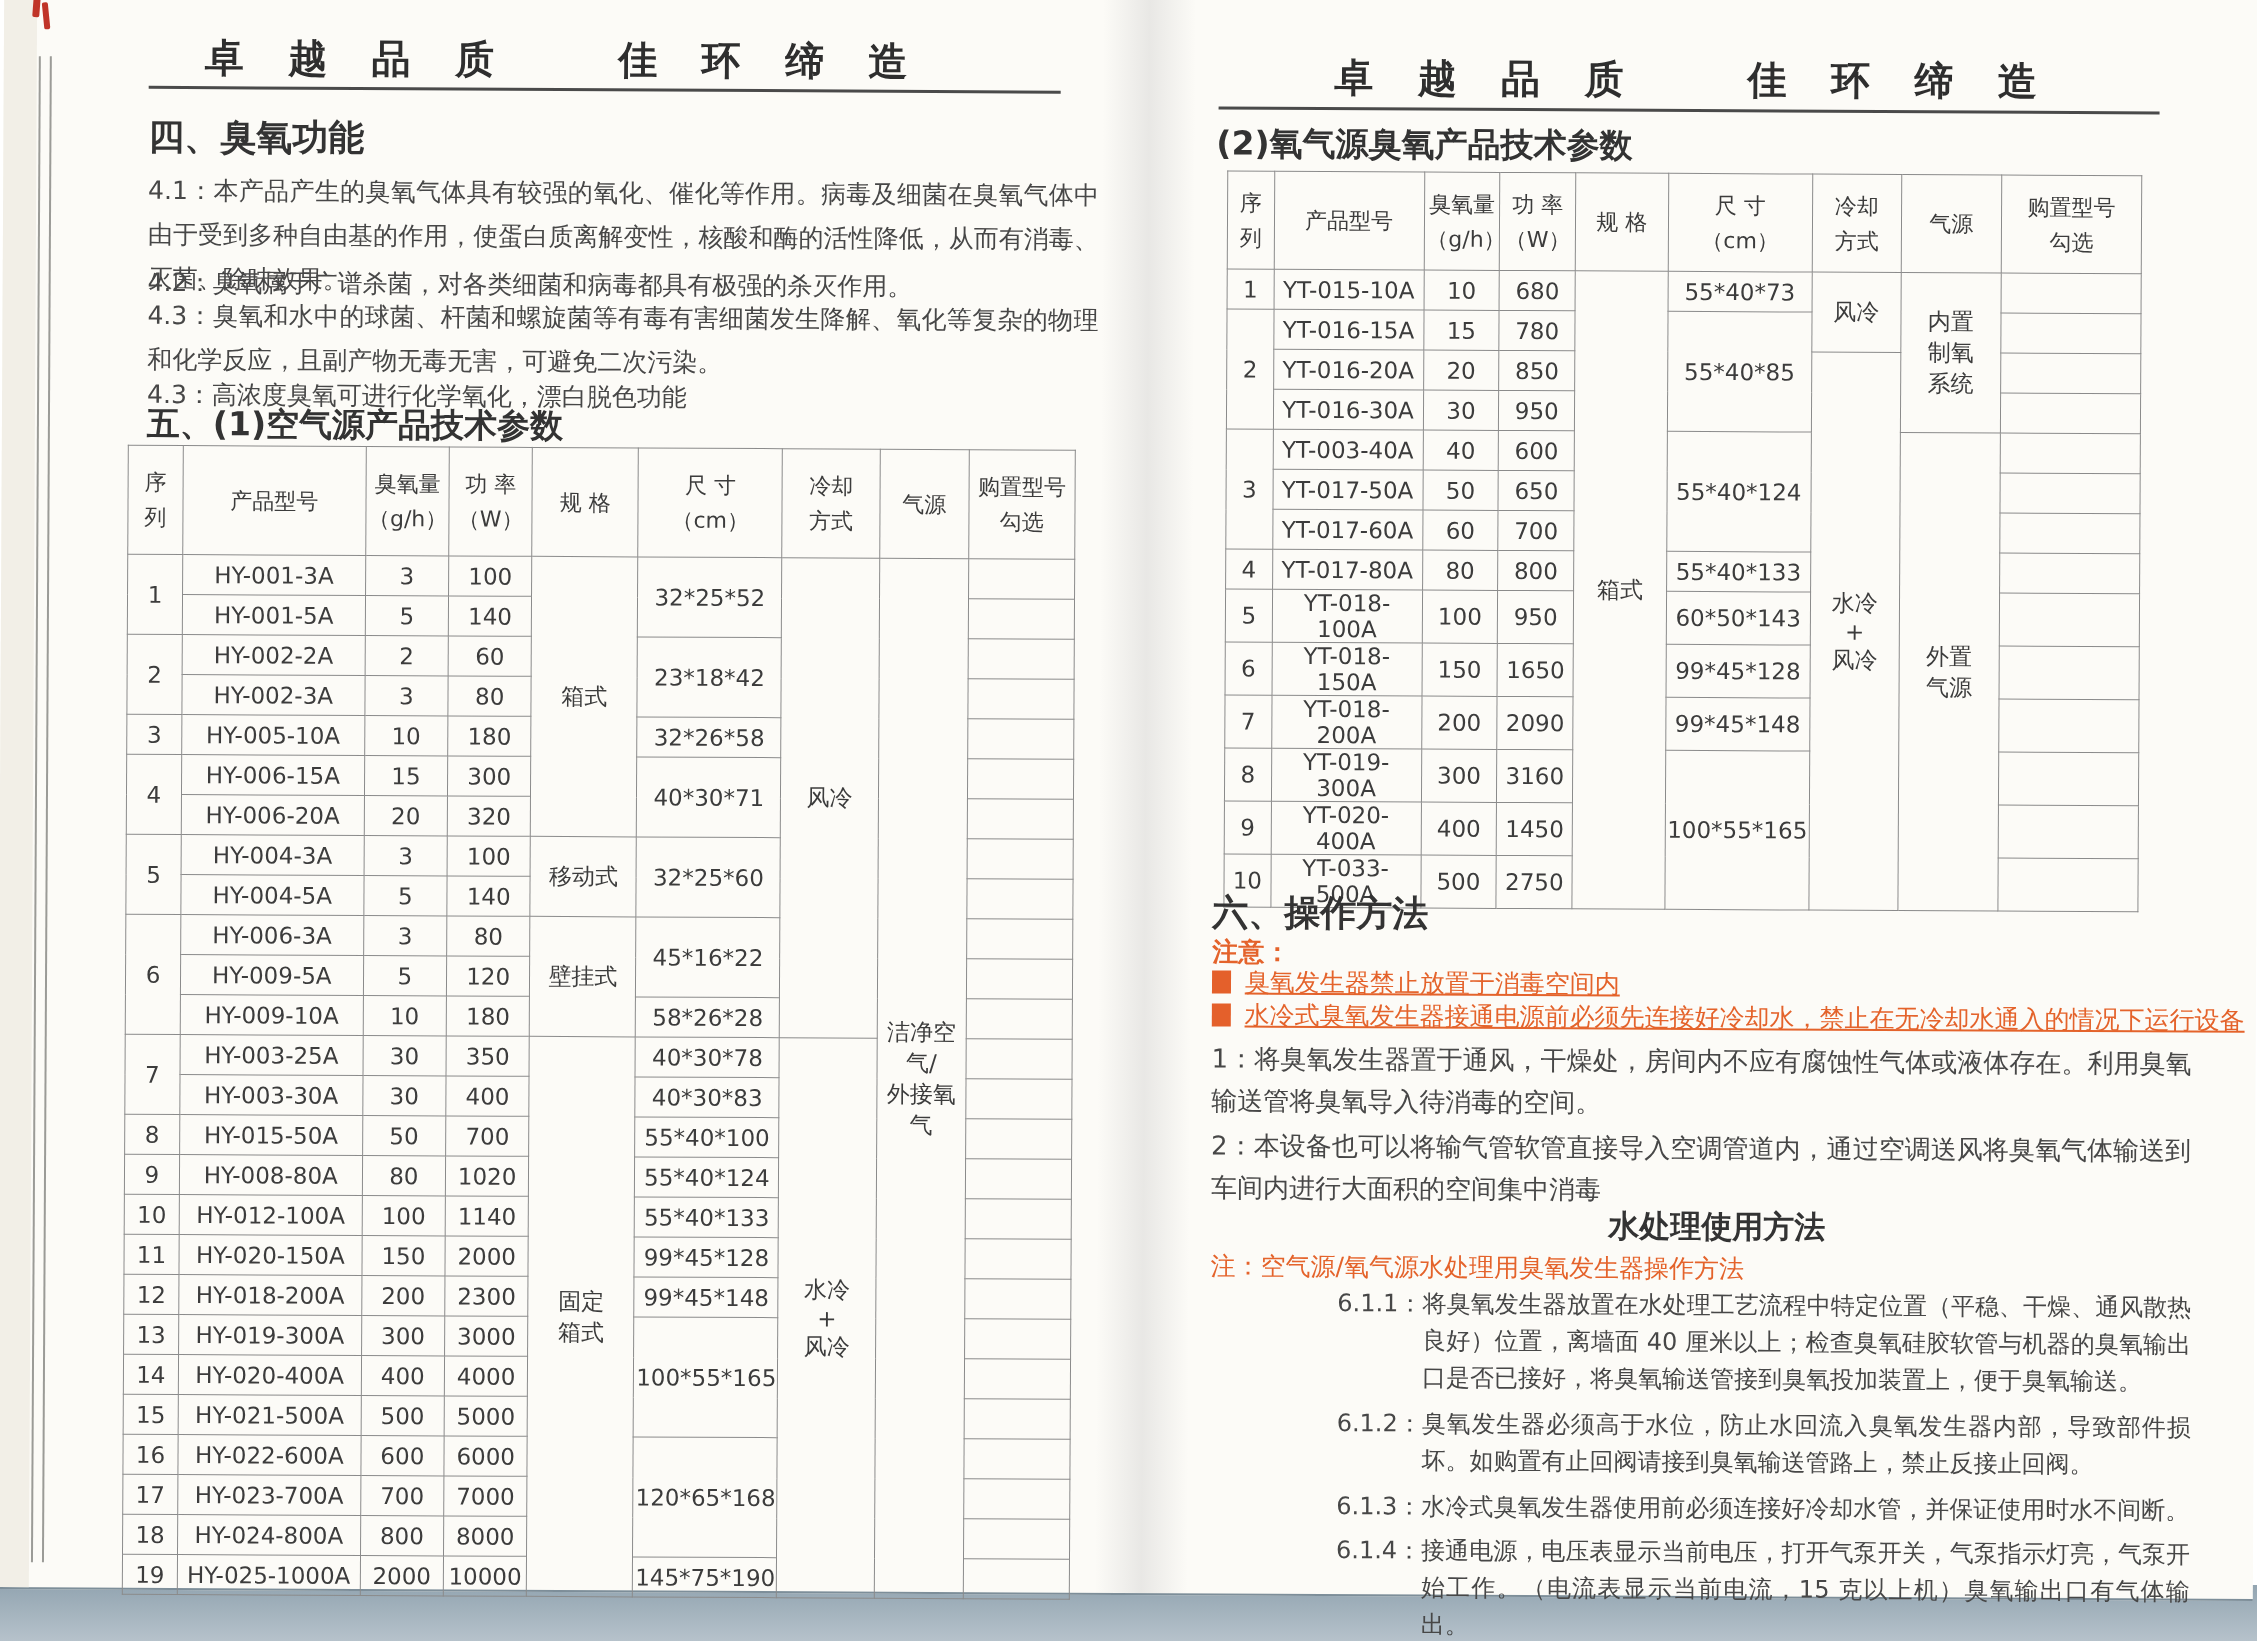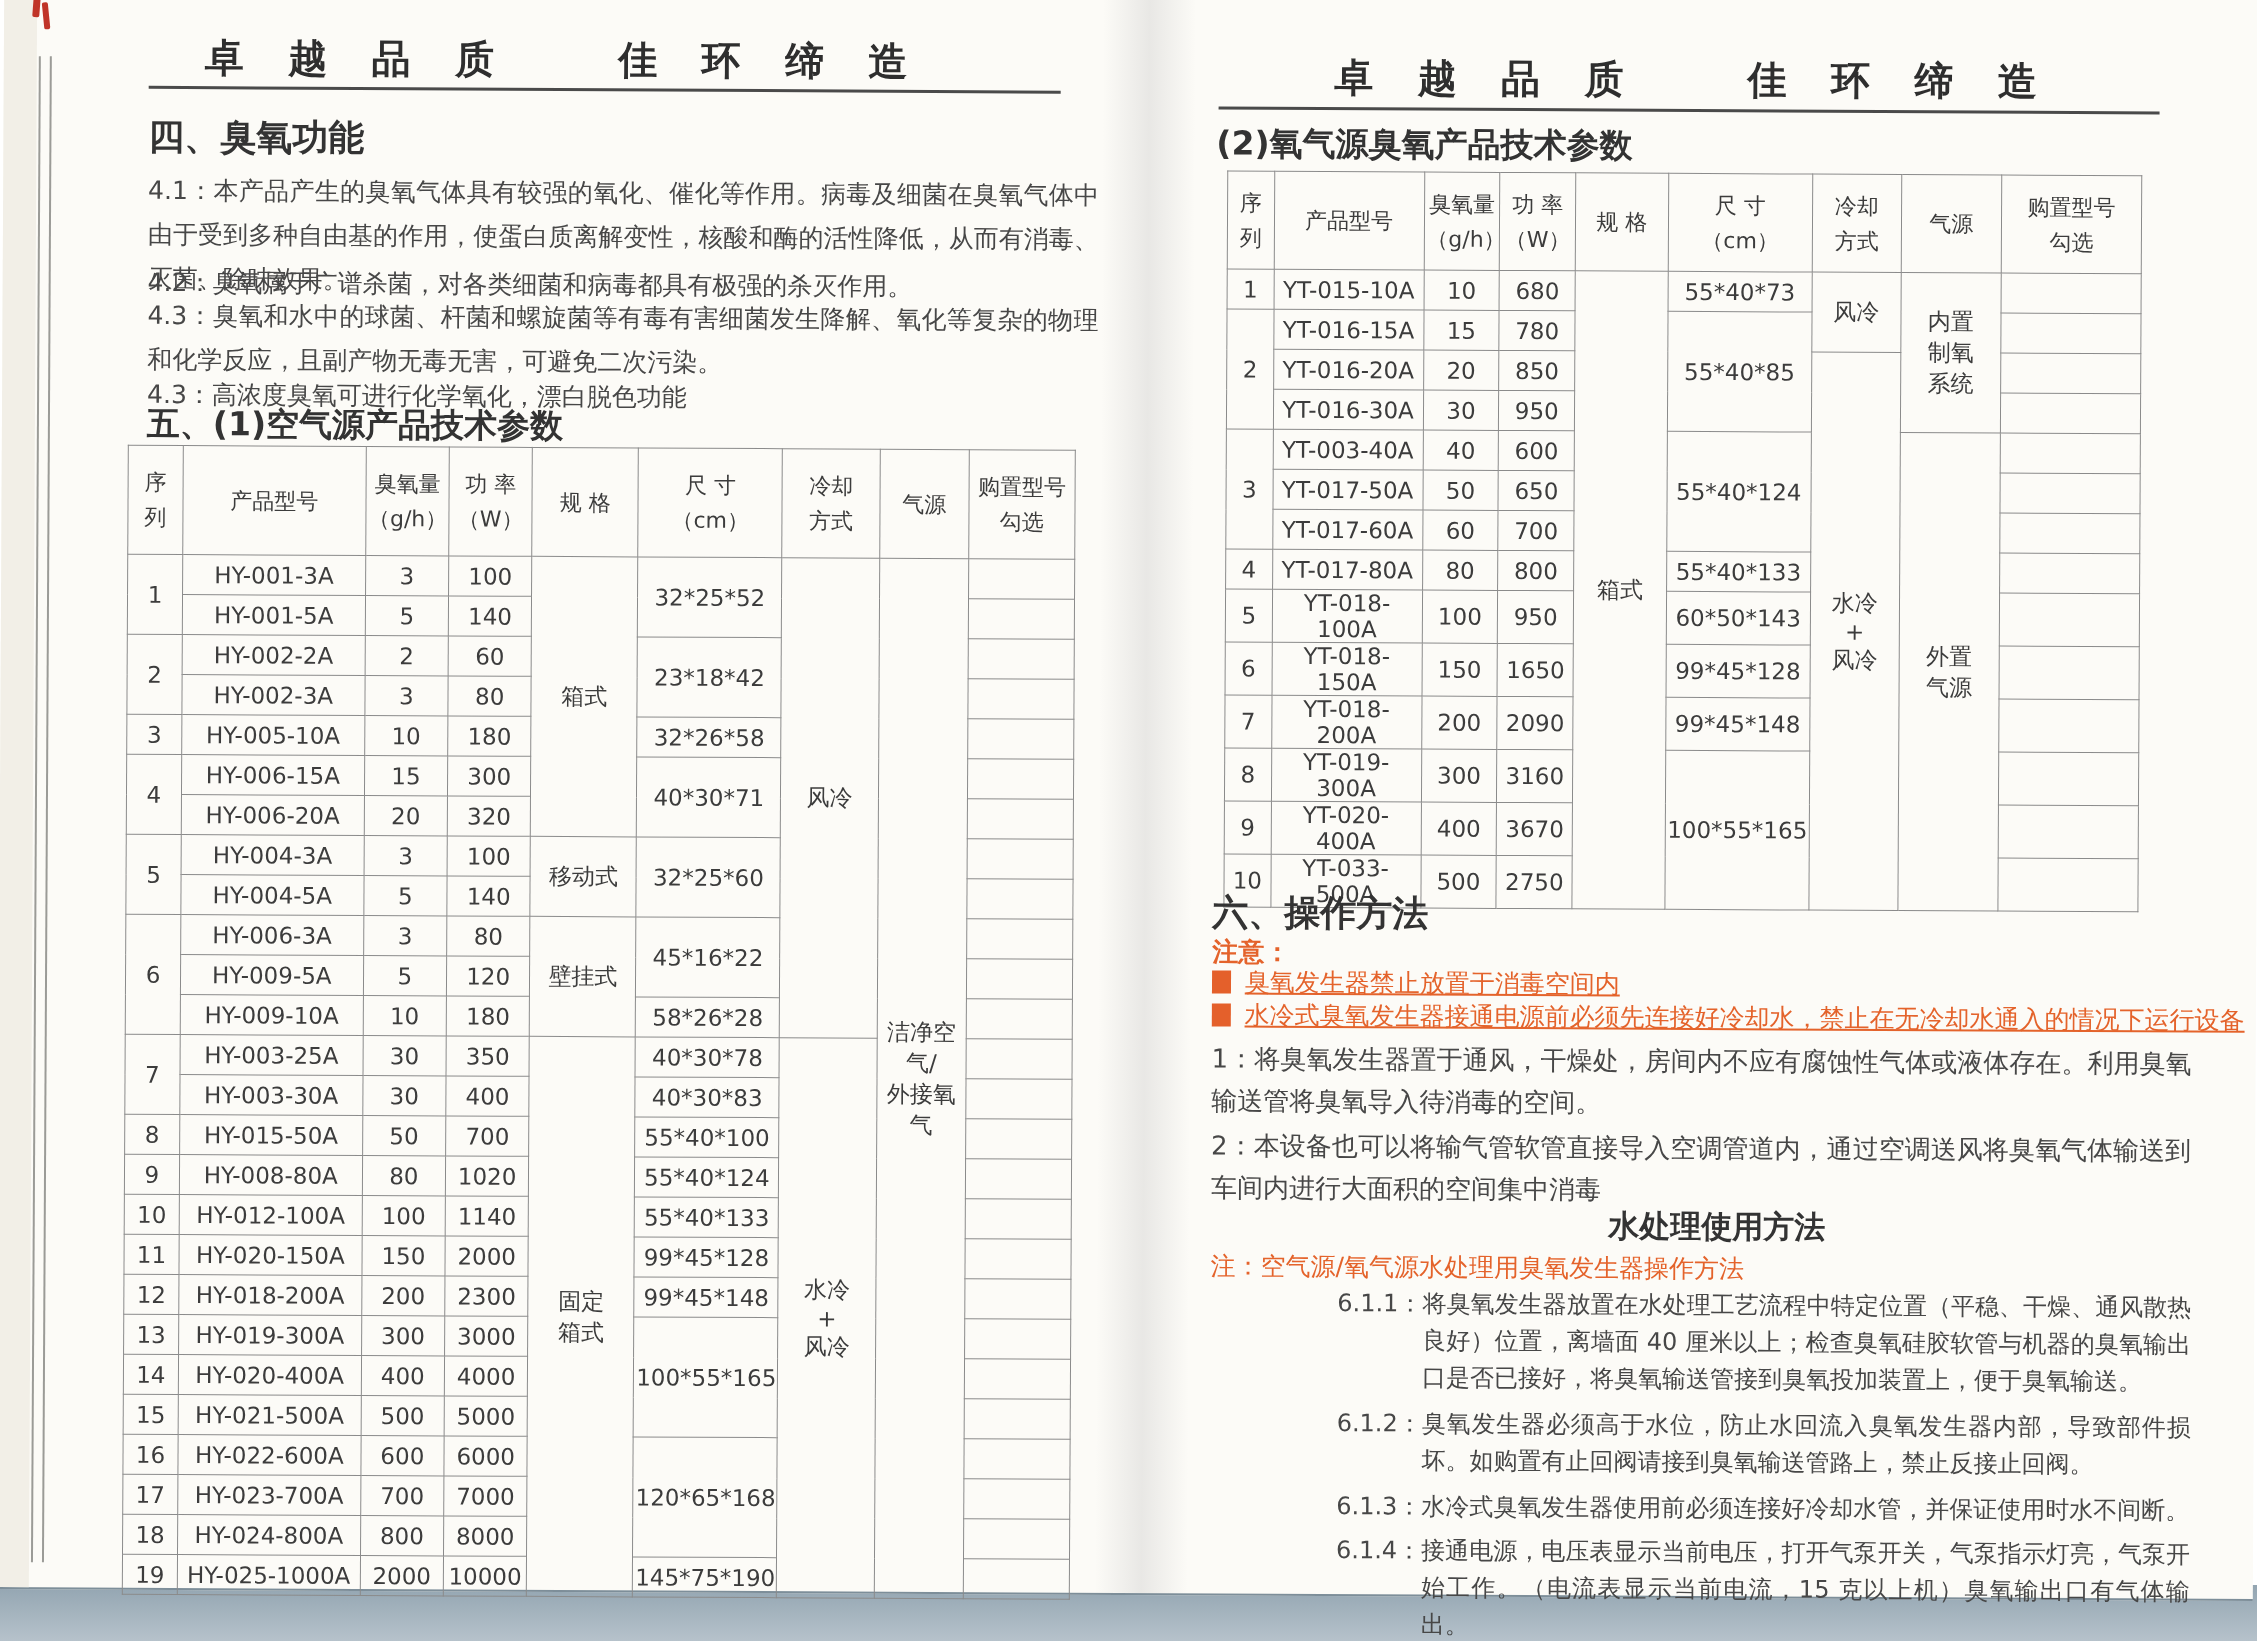--- a/index.html
+++ b/index.html
@@ -460,21 +460,21 @@
               <td>YT-019-300A</td>
               <td>300</td>
               <td>3160</td>
               <td rowspan="3">100*55*165</td>
               <td></td>
             </tr>
             <tr>
               <td>9</td>
               <td>YT-020-400A</td>
               <td>400</td>
-              <td>3670</td>
+              <td>1450</td>
               <td></td>
             </tr>
             <tr>
               <td>10</td>
               <td>YT-033-500A</td>
               <td>500</td>
               <td>2750</td>
               <td></td>
             </tr>
           </tbody>

